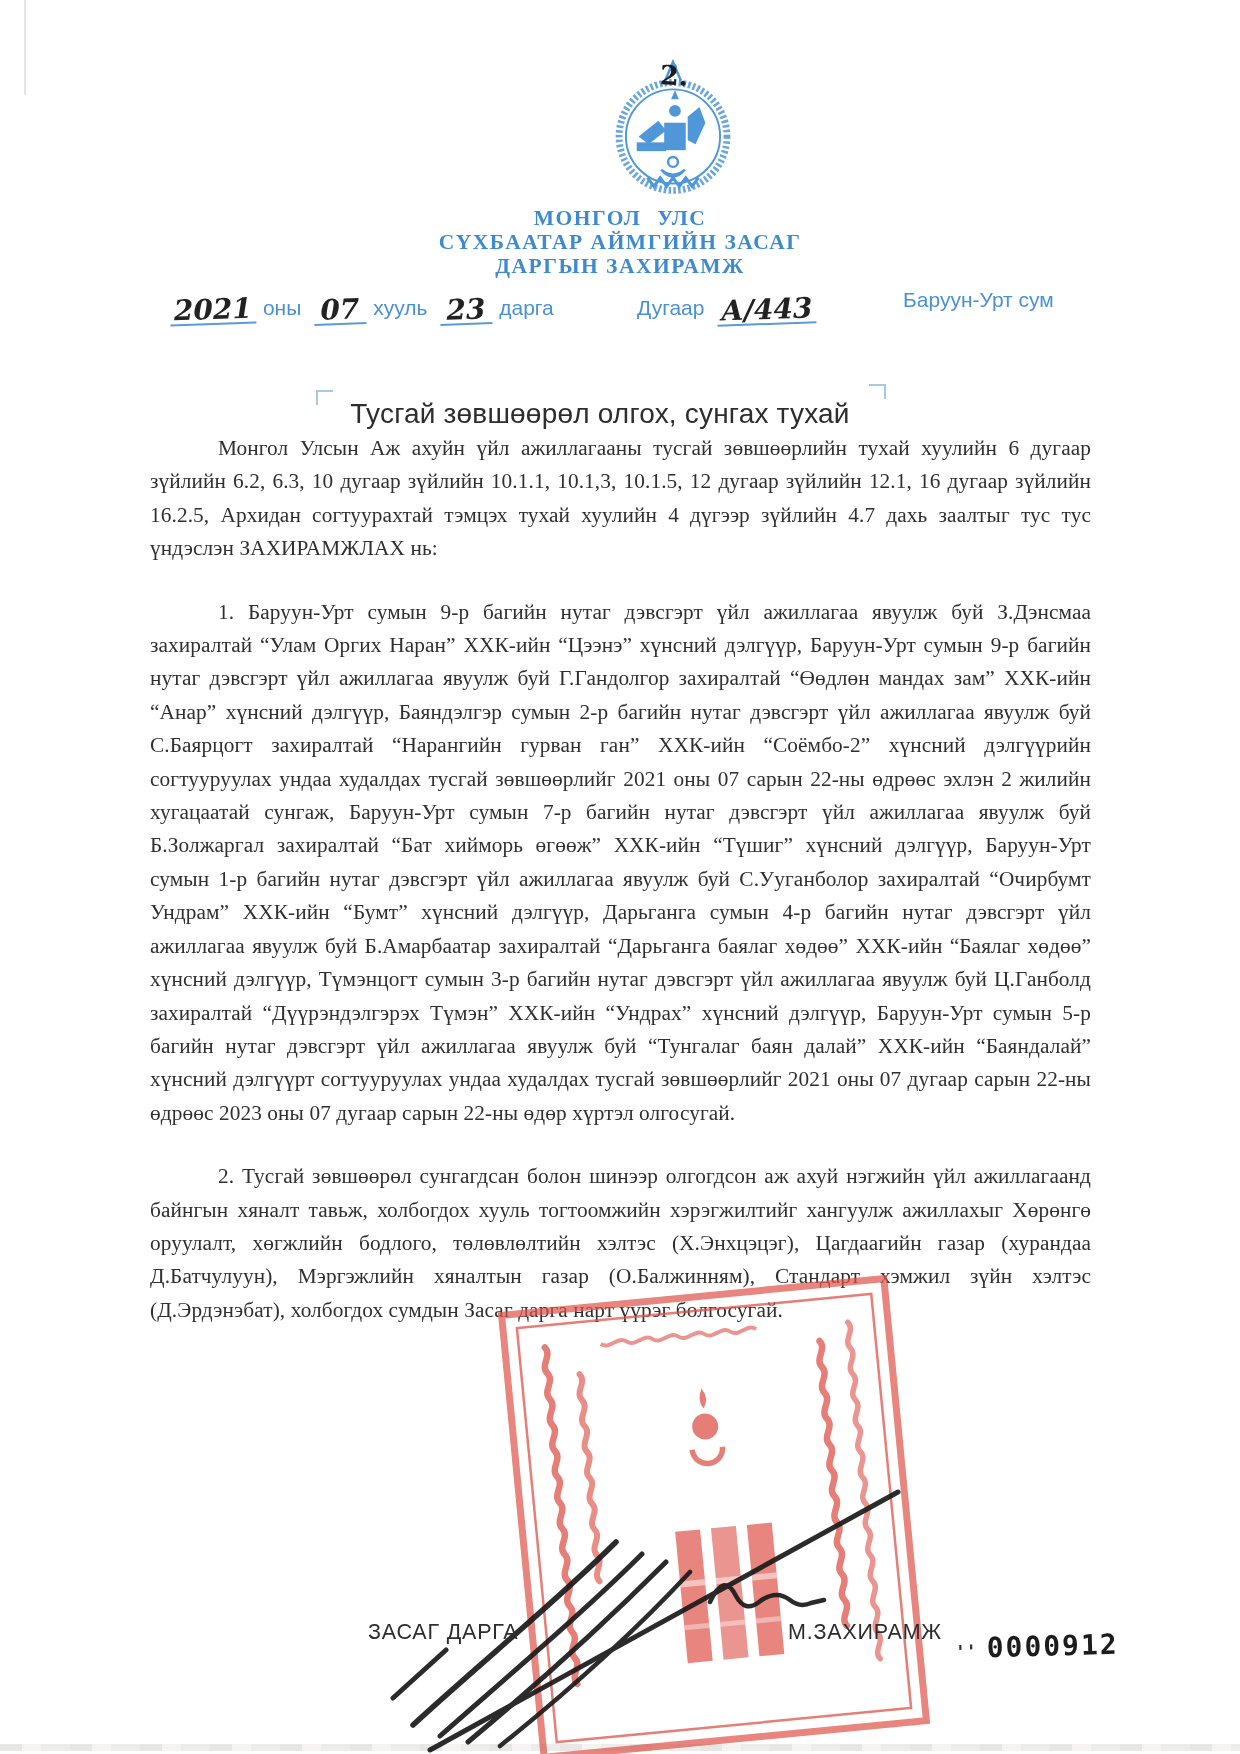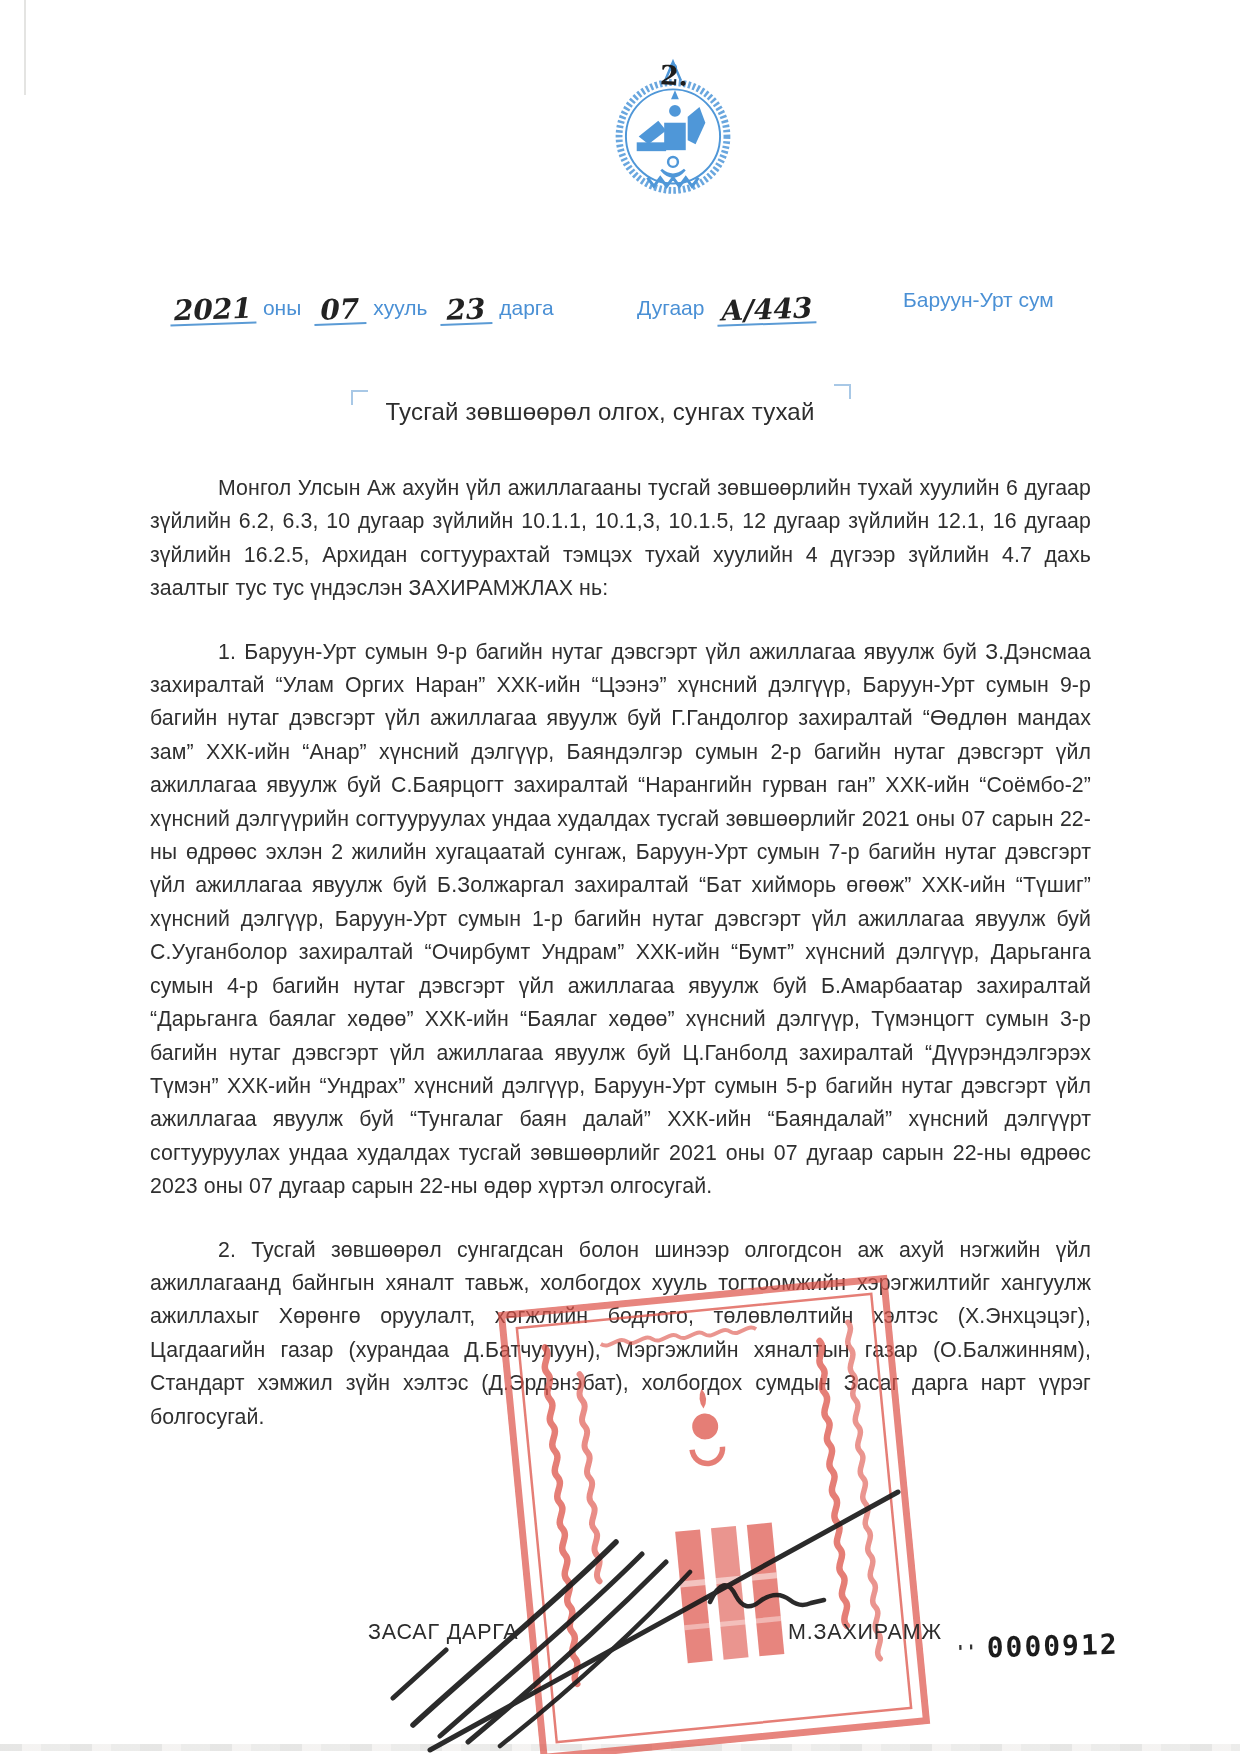--- a/index.html
+++ b/index.html
@@ -41,27 +41,27 @@
     font-family:"DejaVu Serif", serif;font-style:italic;font-weight:bold;
     font-size:28px;line-height:26px;color:#222222;
     transform:rotate(-2deg);vertical-align:-4px;
   }
   .hw.small{min-width:44px;}
   .date-label{color:#4a90d5;margin-top:44px;}
   
   .title-wrap{position:absolute;left:0;top:398px;width:1200px;text-align:center;}
   .doc-title{
     position:relative;display:inline-block;
-    font-size:24px;color:#2d2d2d;letter-spacing:.2px;
+    font-size:28px;color:#2d2d2d;letter-spacing:.2px;
   }
   .corner-mark{position:absolute;width:15px;height:13px;border:0 solid #a8c8e6;}
   .corner-left{left:-34px;top:-8px;border-left-width:2px;border-top-width:2px;}
   .corner-right{right:-36px;top:-14px;border-right-width:2px;border-top-width:2px;}
   
-  .body-text{position:absolute;left:150px;top:472px;width:941px;z-index:2;}
+  .body-text{position:absolute;left:150px;top:432px;width:941px;z-index:2;font-family:Liberation Serif, serif;}
   .body-text p{
     margin:0 0 30px 0;
     font-size:21.3px;line-height:33.4px;color:#2f2f2f;
     text-align:justify;text-indent:68px;
     letter-spacing:.1px;
   }
   
   .sig-row{position:absolute;left:0;top:1620px;width:100%;z-index:5;font-size:21.5px;color:#2c2c2c;}
   .sig-title{position:absolute;left:368px;letter-spacing:.8px;}
   .sig-name{position:absolute;left:788px;letter-spacing:.8px;}
@@ -103,20 +103,25 @@
         <circle cx="77" cy="54" r="6"></circle>
         <path d="M73 42 l4 -9 4 9 z"></path>
         <circle cx="75" cy="106" r="5" fill="none" stroke="#4f97d8" stroke-width="2.5"></circle>
         <path d="M63 114 q12 10 24 0 q-12 14 -24 0" fill="none" stroke="#4f97d8" stroke-width="2.5"></path>
         <path d="M49 122 l6.5 9 6.5 -9 6.5 9 6.5 -9 6.5 9 6.5 -9 6.5 9 6.5 -9" fill="none" stroke="#4f97d8" stroke-width="3"></path>
       </g>
     </svg>
     <span class="page-annotation">2.</span>
   </div>
 
+  <div class="header-text">
+    <div class="h-line h-line1">МОНГОЛ УЛС</div>
+    <div class="h-line">СҮХБААТАР АЙМГИЙН ЗАСАГ</div>
+    <div class="h-line">ДАРГЫН ЗАХИРАМЖ</div>
+  </div>
 
   <div class="date-row">
     <div class="date-left">
       <span class="hw">2021</span><span class="date-label">оны</span>
       <span class="hw small">07</span><span class="date-label">хууль</span>
       <span class="hw small">23</span><span class="date-label">дарга</span>
     </div>
     <div class="date-center">
       <span class="date-label">Дугаар</span>
       <span class="hw">А/443</span>

